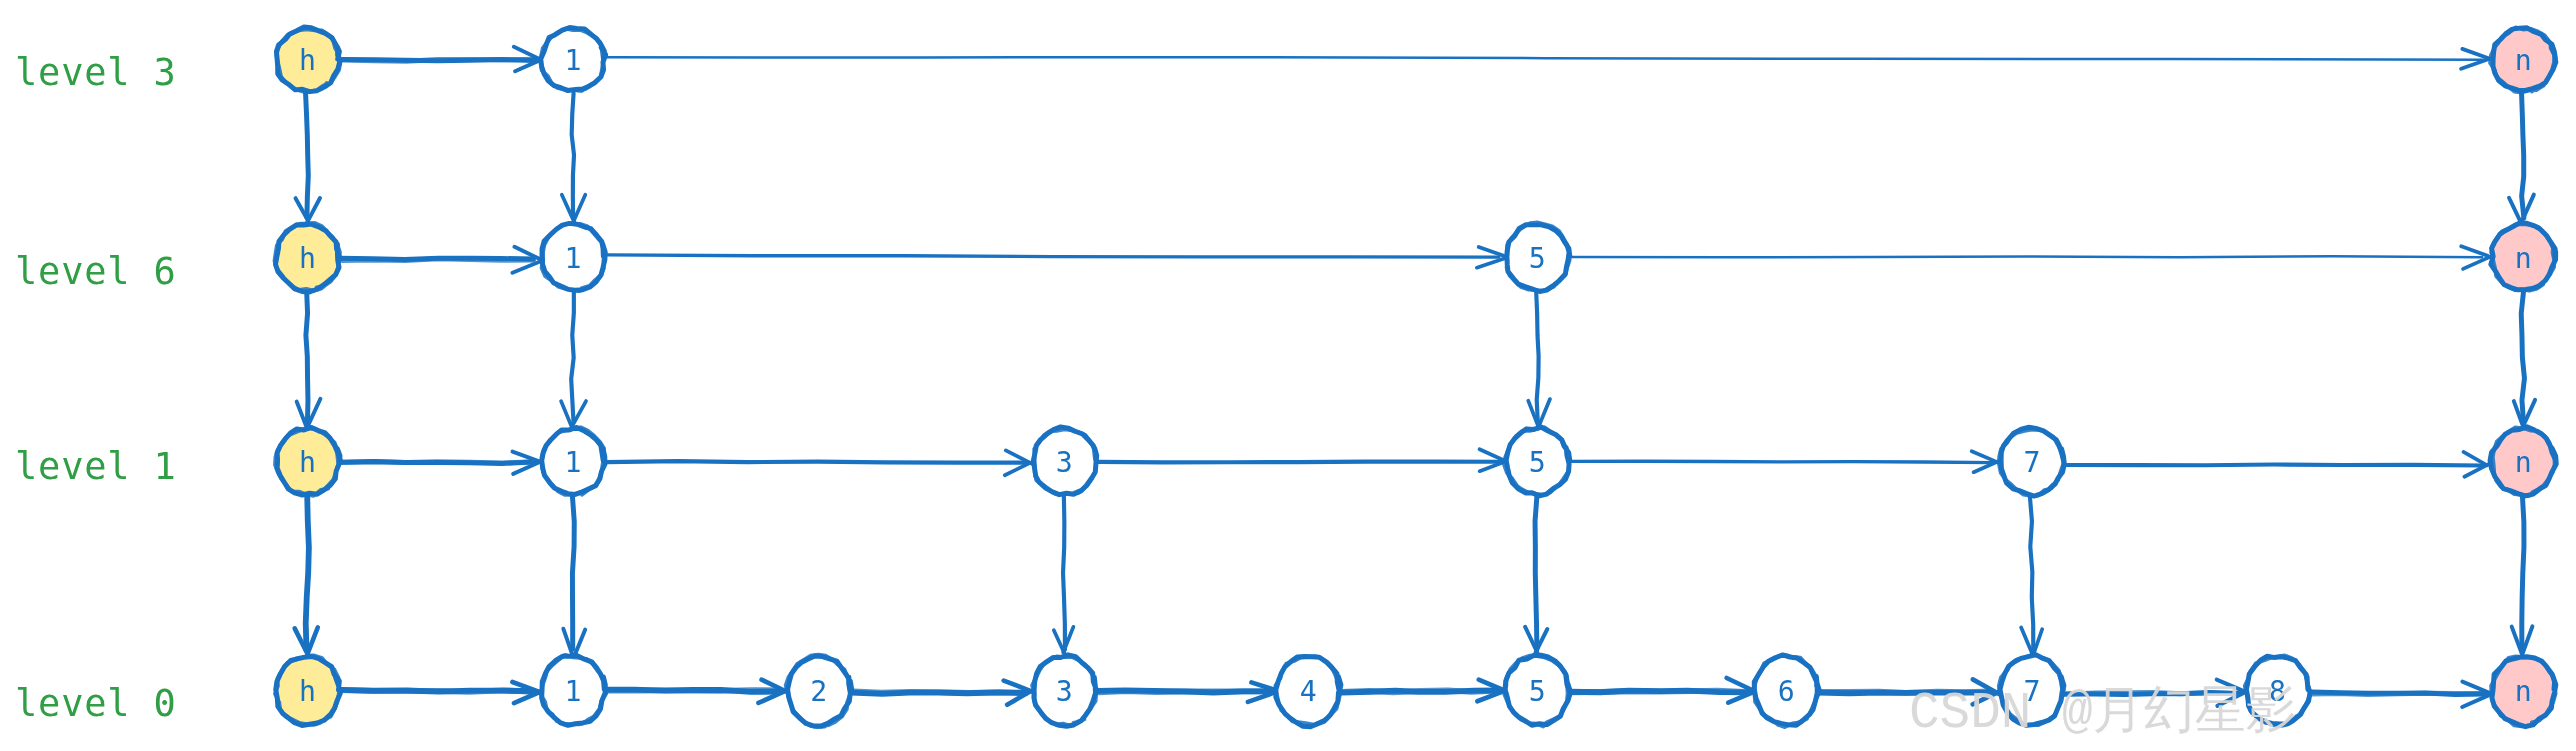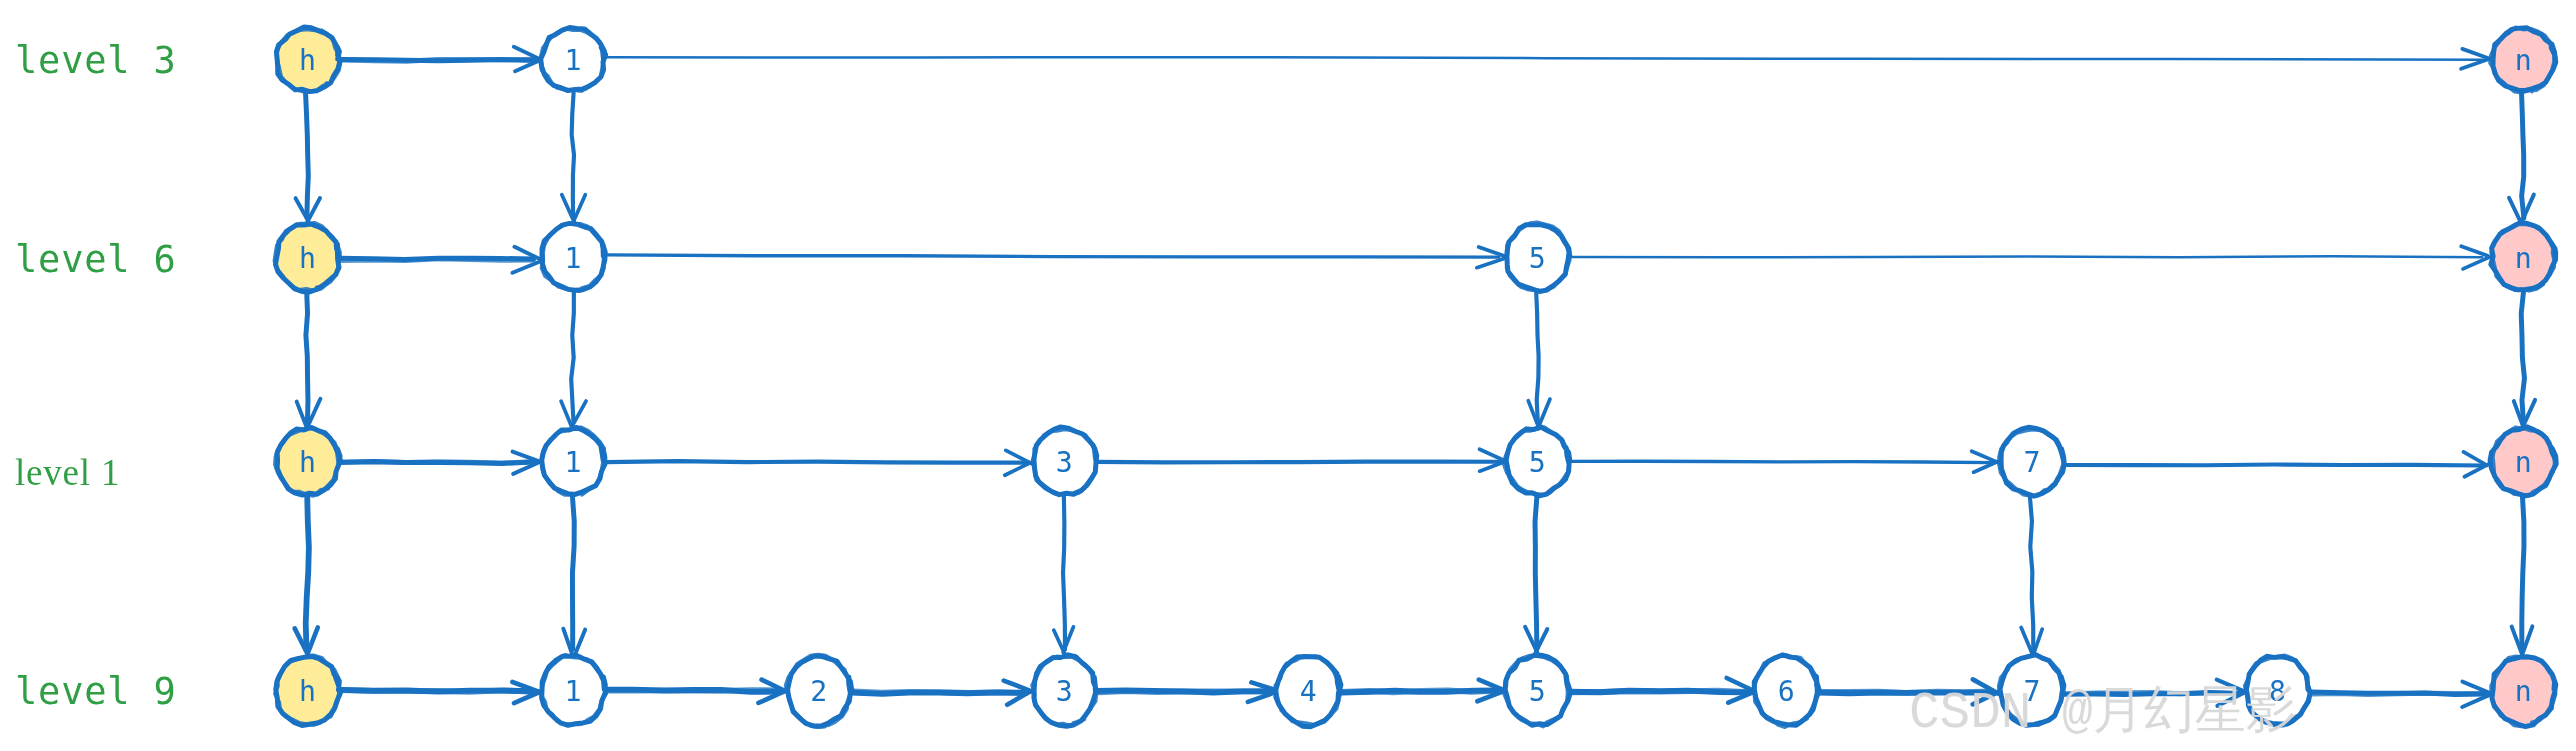--- a/index.html
+++ b/index.html
@@ -13,20 +13,21 @@
 
   .level-label{
     position:absolute;
     color:#2f9e44;
     font-family:"DejaVu Sans Mono","Liberation Mono",monospace;
     font-size:37px;
     letter-spacing:0.8px;
     white-space:nowrap;
     transform:translateY(-50%);
     user-select:none;
+    margin-top:12px;
   }
   .wm{
     position:absolute;
     color:#d8d8d8;
     font-family:Liberation Mono, monospace;
     font-size:51px;
     white-space:nowrap;
     transform:translateY(-50%);
     pointer-events:none;
     user-select:none;
@@ -43,22 +44,22 @@
   }
 </style>
 </head>
 <body>
 
 <div id="stage">
 
   <div id="labels">
       <div class="level-label" style="left: 15px; top: 60px;">level 3</div>
       <div class="level-label" style="left: 15px; top: 259px;">level 6</div>
-      <div class="level-label" style="left: 15px; top: 472px; font-family: Liberation Serif, serif;">level 1</div>
-      <div class="level-label" style="left: 15px; top: 691px;">level 9</div>
+      <div class="level-label" style="left: 15px; top: 454px;">level 1</div>
+      <div class="level-label" style="left: 15px; top: 691px;">level 0</div>
     </div>
 
   <svg id="diagram" viewBox="0 0 3103 905" xmlns="http://www.w3.org/2000/svg">
     <g id="g-edges-h">
         <g>
           <path d="M411.6 71.8 L451.1 72.0 L488.1 72.6 L527.4 73.2 L565.3 72.7 L602.9 71.7 L644.4 72.8" stroke="#1971c2" stroke-width="6" stroke-linecap="round" fill="none" opacity="1"></path>
           <path d="M411.5 72.3 L450.6 73.3 L489.5 73.9 L526.5 71.8 L567.5 71.7 L606.4 72.0 L645.1 71.4" stroke="#1971c2" stroke-width="6" stroke-linecap="round" fill="none" opacity="0.75"></path>
           <path d="M650.8 72.2 L620.1 85.9" stroke="#1971c2" stroke-width="4.800000000000001" stroke-linecap="round" fill="none"></path>
           <path d="M650.7 71.7 L618.6 56.4" stroke="#1971c2" stroke-width="4.800000000000001" stroke-linecap="round" fill="none"></path>
         </g>

